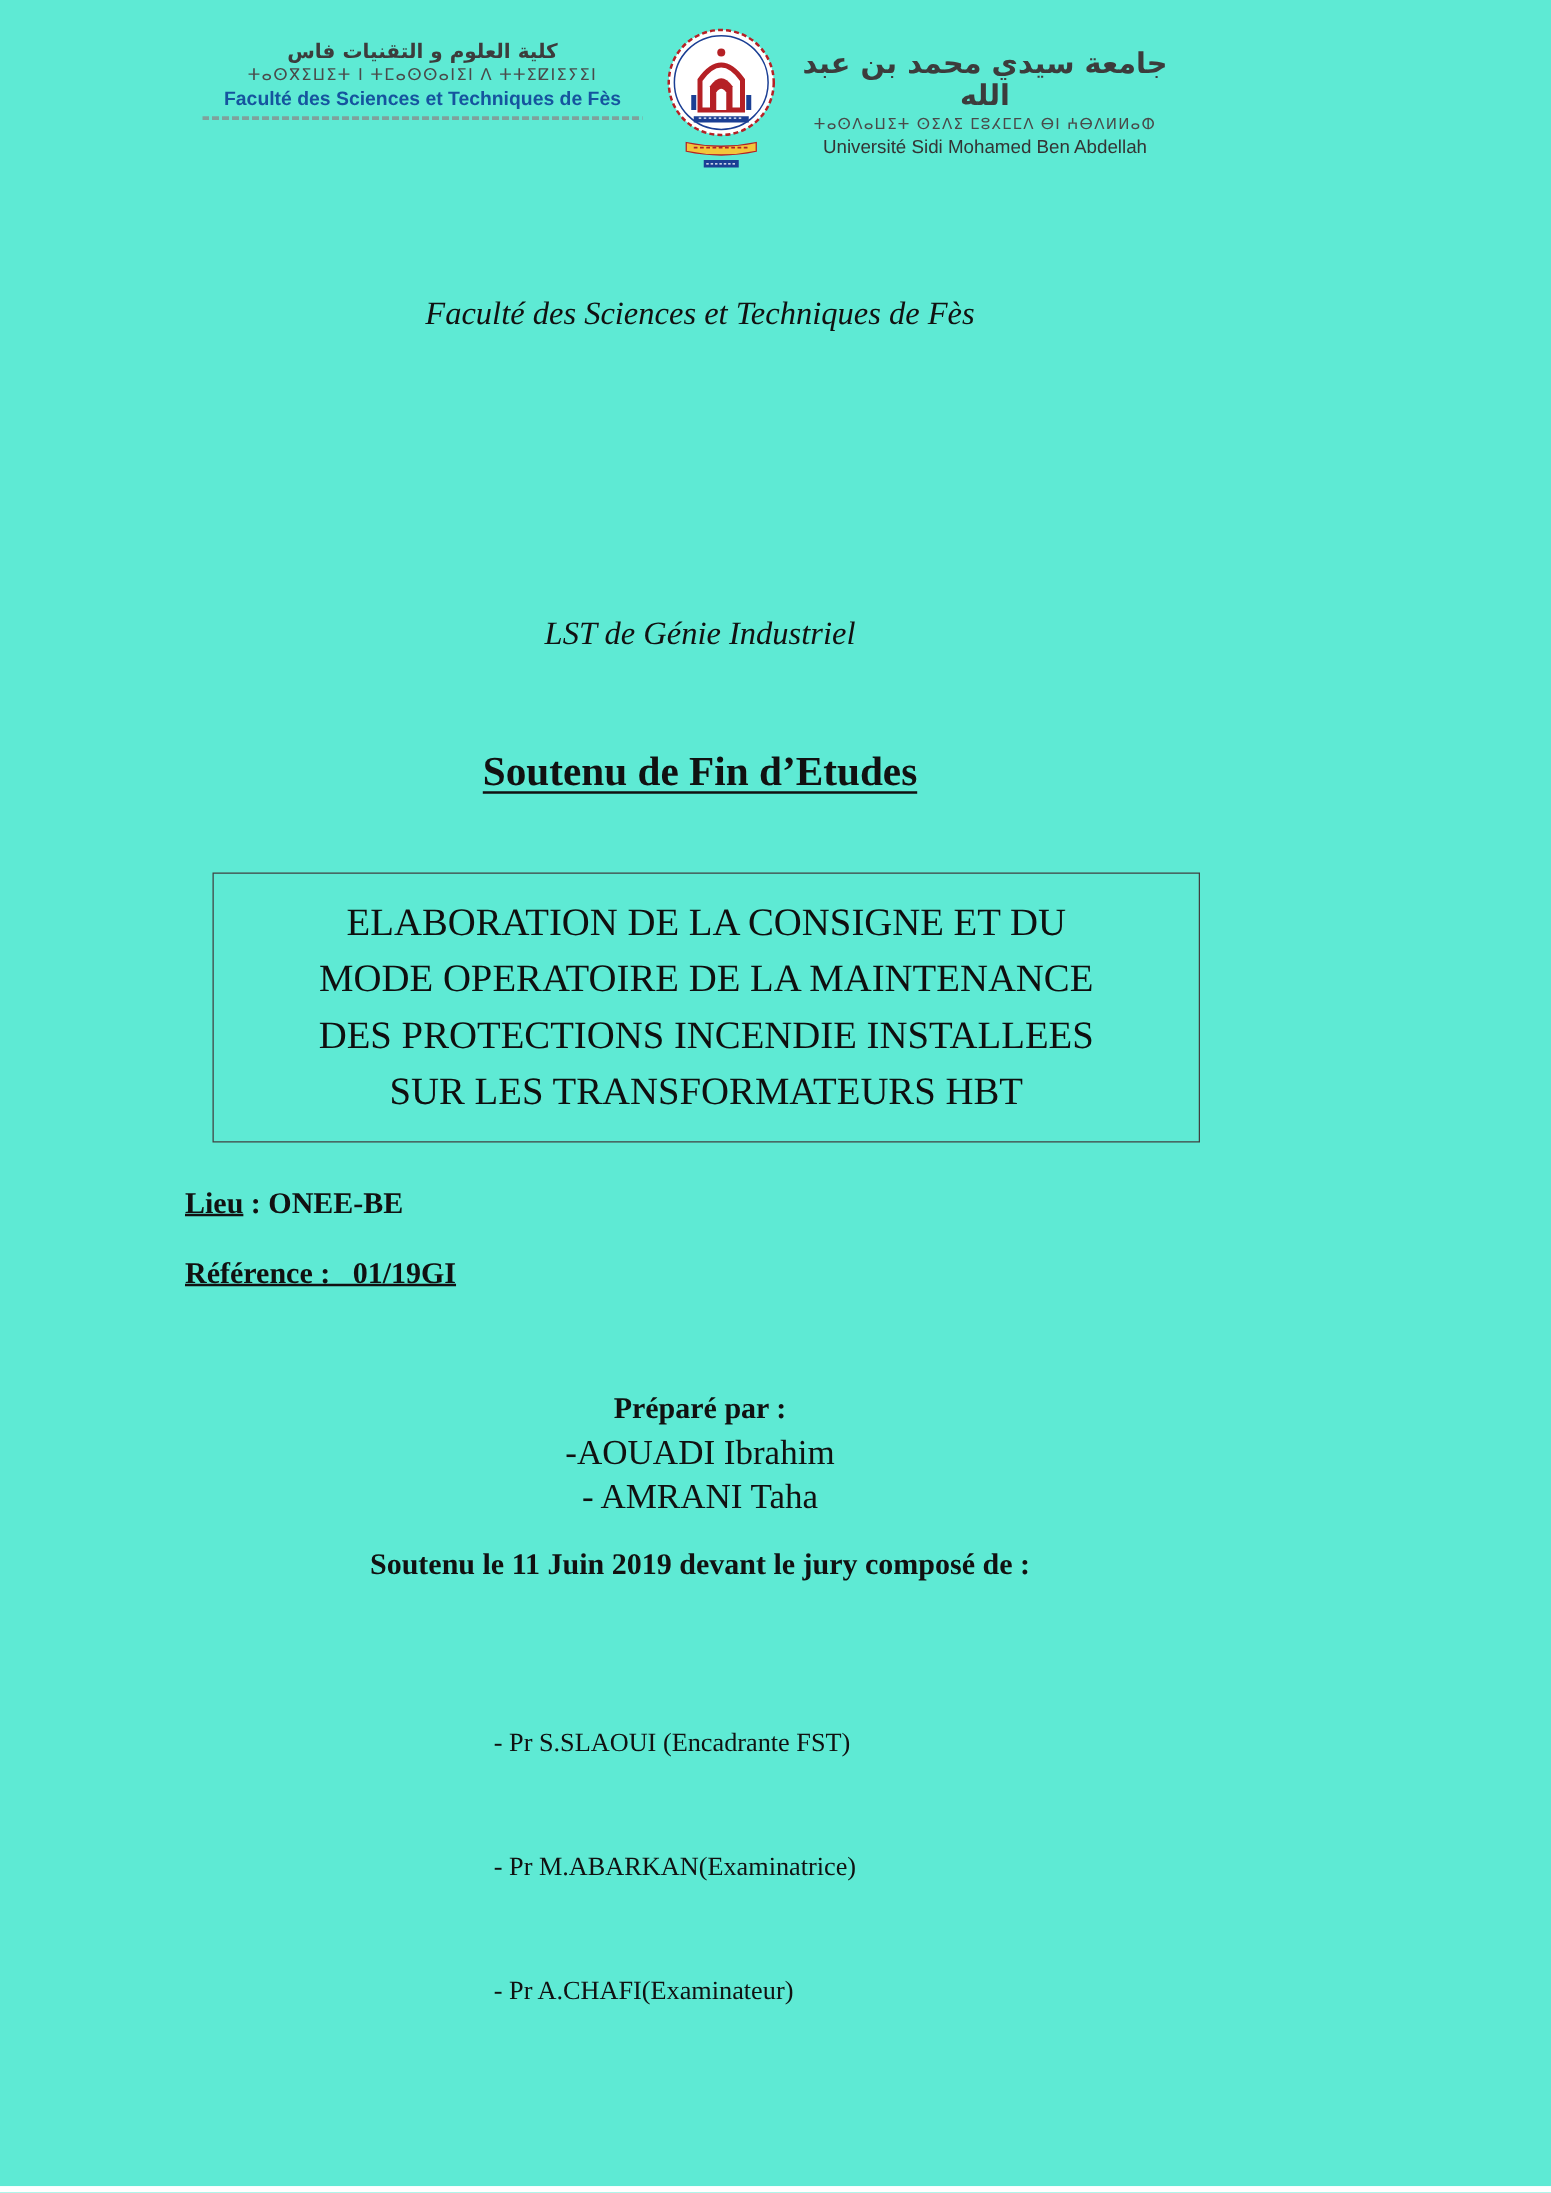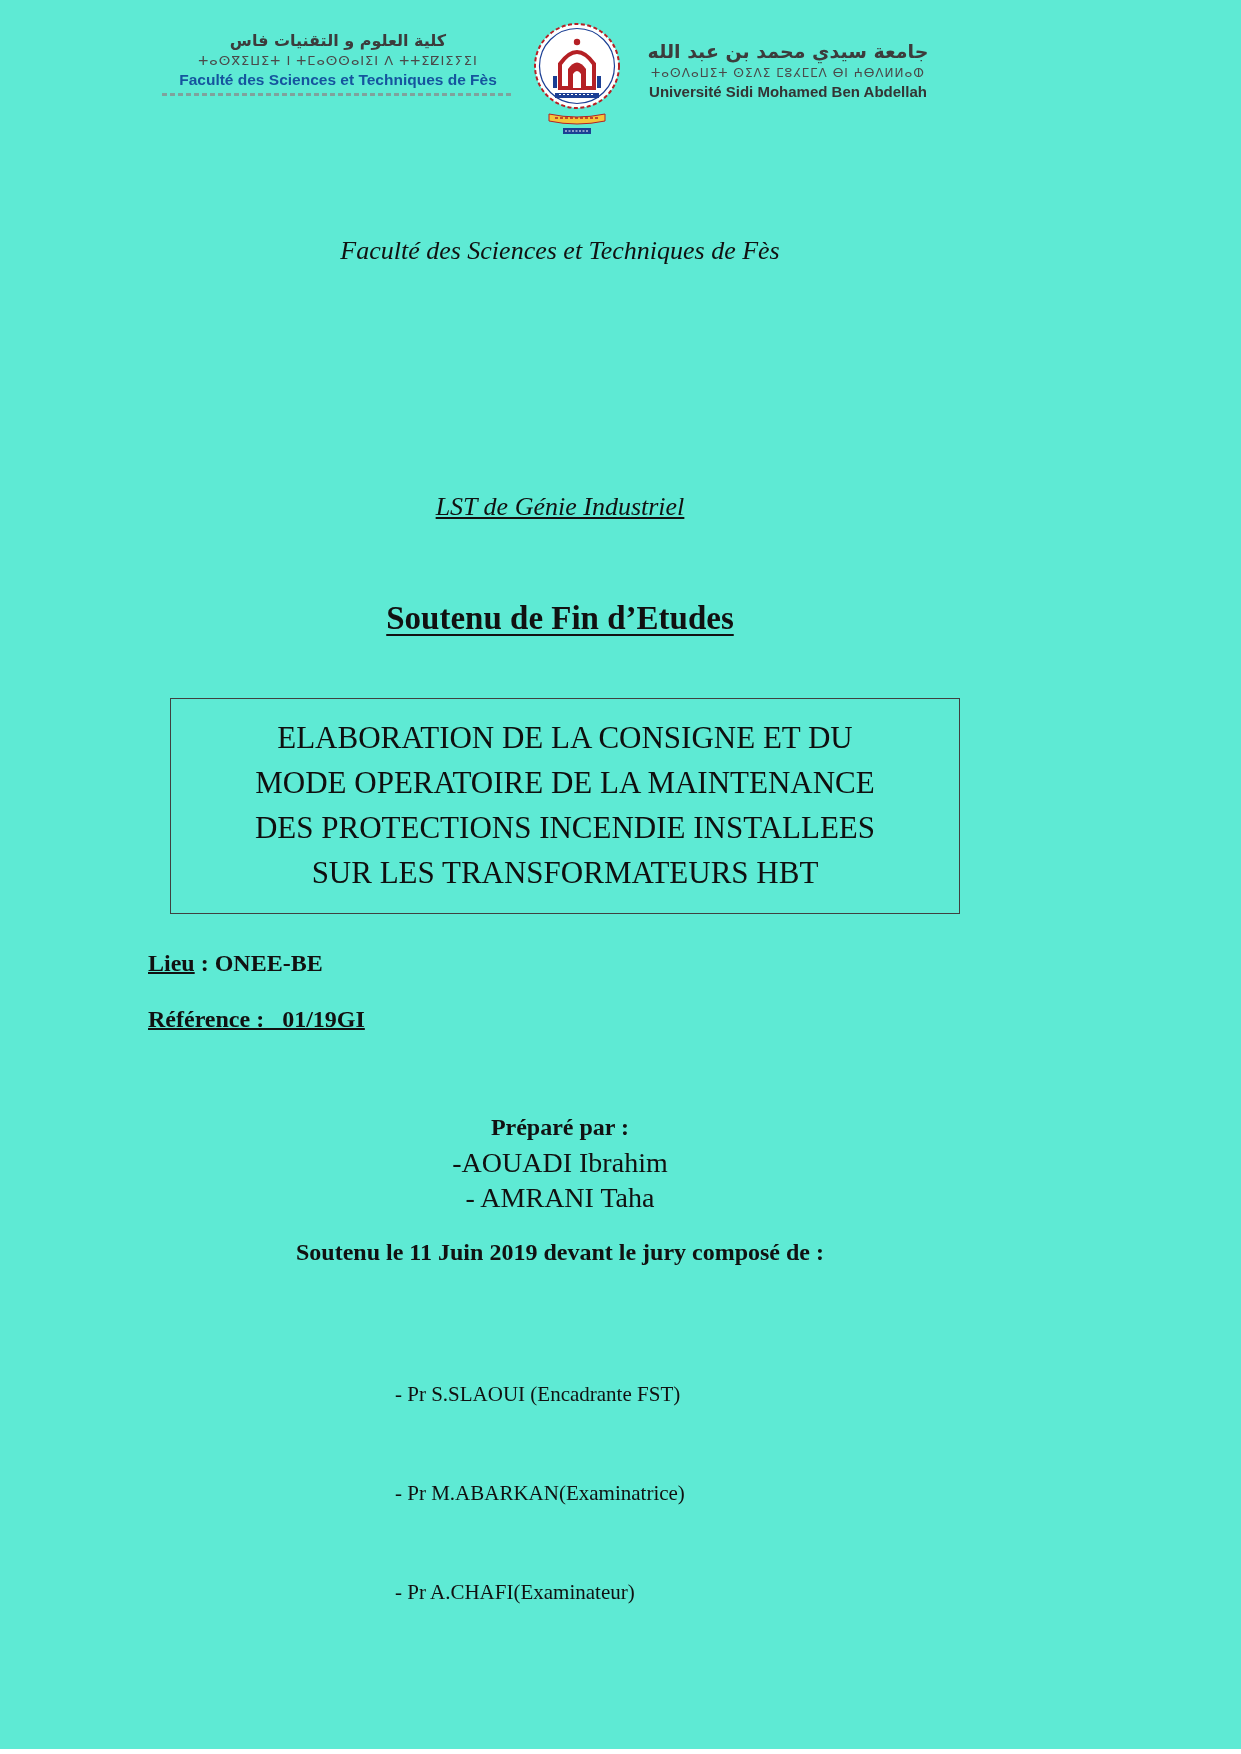--- a/index.html
+++ b/index.html
@@ -16,39 +16,39 @@
   .hdr-left{
     position:absolute; top:30px; left:152px; width:372px;
     text-align:center;
   }
   .hdr-right{
     position:absolute; top:38px; left:638px; width:300px;
     text-align:center;
   }
   .arabic-lg{
     font-family:"DejaVu Sans",sans-serif;
-    font-size:19px; font-weight:bold; color:#3c3c3c; line-height:26px;
+    font-size:23px; font-weight:bold; color:#3c3c3c; line-height:26px;
     direction:rtl;
   }
   .arabic-sm{
     font-family:"DejaVu Sans",sans-serif;
     font-size:16px; font-weight:bold; color:#3c3c3c; line-height:22px;
     direction:rtl;
   }
   .tifinagh{
     font-family:"DejaVu Sans",sans-serif;
     font-size:13px; color:#4a4a4a; line-height:18px; letter-spacing:1px;
   }
   .hdr-fr-blue{
     font-family:"Liberation Sans","DejaVu Sans",sans-serif;
     font-size:15.5px; font-weight:bold; color:#15549e; line-height:20px;
   }
   .hdr-fr-dark{
     font-family:"Liberation Sans","DejaVu Sans",sans-serif;
-    font-size:15px; font-weight:bold; color:#343434; line-height:20px;
+    font-size:15px; font-weight:normal; color:#343434; line-height:20px;
   }
   .hdr-divider{
     margin:3px auto 0 auto; width:352px; height:3px;
     background:repeating-linear-gradient(90deg,#8a8a8a 0 5px,transparent 5px 8px);
     opacity:.75;
   }
   .logo-wrap{
     position:absolute; top:20px; left:533px; width:88px; height:124px;
   }
   
@@ -116,21 +116,21 @@
     </svg>
   </div>
 
   <div class="hdr-right">
     <div class="arabic-lg">جامعة سيدي محمد بن عبد الله</div>
     <div class="tifinagh" style="font-size:12px;">ⵜⴰⵙⴷⴰⵡⵉⵜ ⵙⵉⴷⵉ ⵎⵓⵃⵎⵎⴷ ⴱⵏ ⵄⴱⴷⵍⵍⴰⵀ</div>
     <div class="hdr-fr-dark">Université Sidi Mohamed Ben Abdellah</div>
   </div>
 
   <div class="centerline italic-line" style="top:236px;">Faculté des Sciences et Techniques de Fès</div>
-  <div class="centerline italic-line" style="top:492px;text-decoration:underline;">LST de Génie Industriel</div>
+  <div class="centerline italic-line" style="top:492px;">LST de Génie Industriel</div>
 
   <div class="centerline main-title" style="top:600px;">Soutenu de Fin d’Etudes</div>
 
   <div class="title-box">
     <div>ELABORATION DE LA CONSIGNE ET DU</div>
     <div>MODE OPERATOIRE DE LA MAINTENANCE</div>
     <div>DES PROTECTIONS INCENDIE INSTALLEES</div>
     <div>SUR LES TRANSFORMATEURS HBT</div>
   </div>
 

